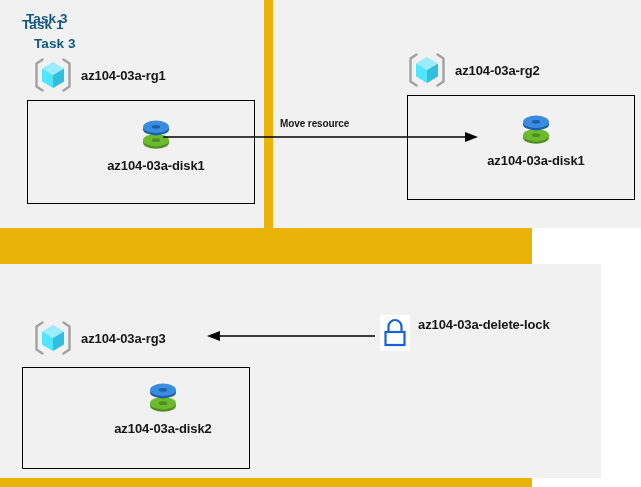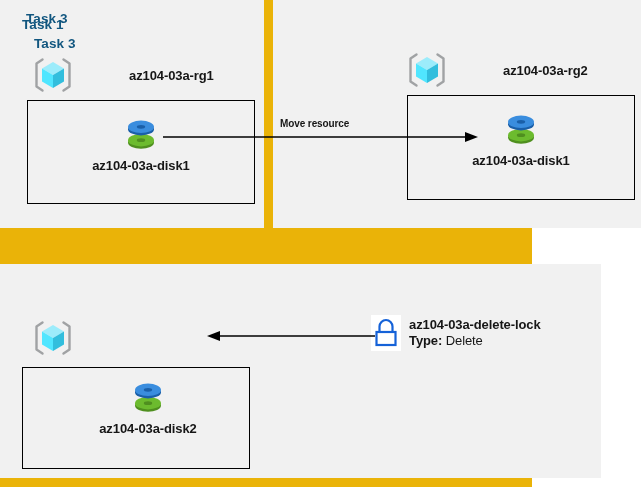--- a/index.html
+++ b/index.html
@@ -54,21 +54,20 @@
   #box-task1 { left: 27px;  top: 100px; width: 228px; height: 104px; }
   #box-task2 { left: 407px; top: 95px;  width: 228px; height: 105px; }
   #box-task3 { left: 22px;  top: 367px; width: 228px; height: 102px; }
 
   
   .rg-item {
     position: absolute;
     display: flex;
     align-items: center;
     white-space: nowrap;
-    gap: 48px;
   }
   #rg1 { left: 33px;  top: 55px; }
   #rg2 { left: 407px; top: 50px; }
   #rg3 { left: 33px;  top: 318px; }
 
   .rg-icon {
     width: 40px;
     height: 40px;
     flex: 0 0 auto;
     display: block;
@@ -79,20 +78,21 @@
     color: #161616;
     margin-left: 8px;
     letter-spacing: -0.1px;
   }
 
   
   .disk-item {
     position: absolute;
     text-align: center;
     white-space: nowrap;
+    padding-left: 15px;
   }
   #disk-task1 { left: 27px;  top: 112px; width: 228px; }
   #disk-task2 { left: 407px; top: 107px; width: 228px; }
   #disk-task3 { left: 34px;  top: 375px; width: 228px; }
 
   .disk-icon {
     width: 40px;
     height: 42px;
     display: block;
     margin: 0 auto;
@@ -101,21 +101,21 @@
     font-size: 13px;
     font-weight: bold;
     color: #161616;
     margin-top: 4px;
     letter-spacing: -0.1px;
   }
 
   
   #lock-group {
     position: absolute;
-    left: 371px;
+    left: 380px;
     top: 315px;
     display: flex;
     align-items: flex-start;
     white-space: nowrap;
   }
   .lock-icon {
     width: 30px;
     height: 36px;
     flex: 0 0 auto;
     background: #ffffff;
@@ -245,20 +245,21 @@
   <div class="rg-item" id="rg3">
     <span class="rg-icon-wrap">
       <svg class="rg-icon" viewBox="0 0 40 40" xmlns="http://www.w3.org/2000/svg">
         <path d="M9.5 4.5 L3.5 8.5 L3.5 31.5 L9.5 35.5" fill="none" stroke="#a0a2a4" stroke-width="2.4" stroke-linecap="round" stroke-linejoin="round"></path>
         <path d="M30.5 4.5 L36.5 8.5 L36.5 31.5 L30.5 35.5" fill="none" stroke="#a0a2a4" stroke-width="2.4" stroke-linecap="round" stroke-linejoin="round"></path>
         <path d="M20 7 L31 13.5 L20 20 L9 13.5 Z" fill="#9cecfb"></path>
         <path d="M9 13.5 L20 20 L20 33 L9 26.5 Z" fill="#50e6ff"></path>
         <path d="M31 13.5 L31 26.5 L20 33 L20 20 Z" fill="#32bedd"></path>
       </svg>
     </span>
+    <span class="rg-label">az104-03a-rg3</span>
   </div>
 
   <div class="inner-box" id="box-task3"></div>
 
   <div class="disk-item" id="disk-task3">
     <span>
       <svg class="disk-icon" viewBox="0 0 40 42" xmlns="http://www.w3.org/2000/svg">
         <ellipse cx="20" cy="30.5" rx="13" ry="6.2" fill="#4f8f1f"></ellipse>
         <ellipse cx="20" cy="28.2" rx="13" ry="6.2" fill="#6cbb2e"></ellipse>
         <ellipse cx="20" cy="28.2" rx="4.2" ry="1.9" fill="#4f8f1f"></ellipse>
@@ -273,21 +274,20 @@
   <div id="lock-group">
     <span>
       <svg class="lock-icon" viewBox="0 0 30 36" xmlns="http://www.w3.org/2000/svg">
         <rect x="0" y="0" width="30" height="36" fill="#ffffff"></rect>
         <path d="M8.5 17 L8.5 11.5 A6.5 6.5 0 0 1 21.5 11.5 L21.5 17" fill="none" stroke="#1562d8" stroke-width="2.2"></path>
         <rect x="5.5" y="17" width="19" height="13" fill="#ffffff" stroke="#1562d8" stroke-width="2.2"></rect>
       </svg>
     </span>
     <div class="lock-text">
       <div class="lock-title">az104-03a-delete-lock</div>
-      <div class="lock-type"><b>Type:</b> <span>Delete</span></div>
     </div>
   </div>
 
   <svg id="connectors" viewBox="0 0 641 487" xmlns="http://www.w3.org/2000/svg">
 
     <g>
       <line x1="163" y1="137" x2="467" y2="137" stroke="#000000" stroke-width="1.6"></line>
       <polygon points="478,137 465,132 465,142" fill="#000000"></polygon>
     </g>
 

